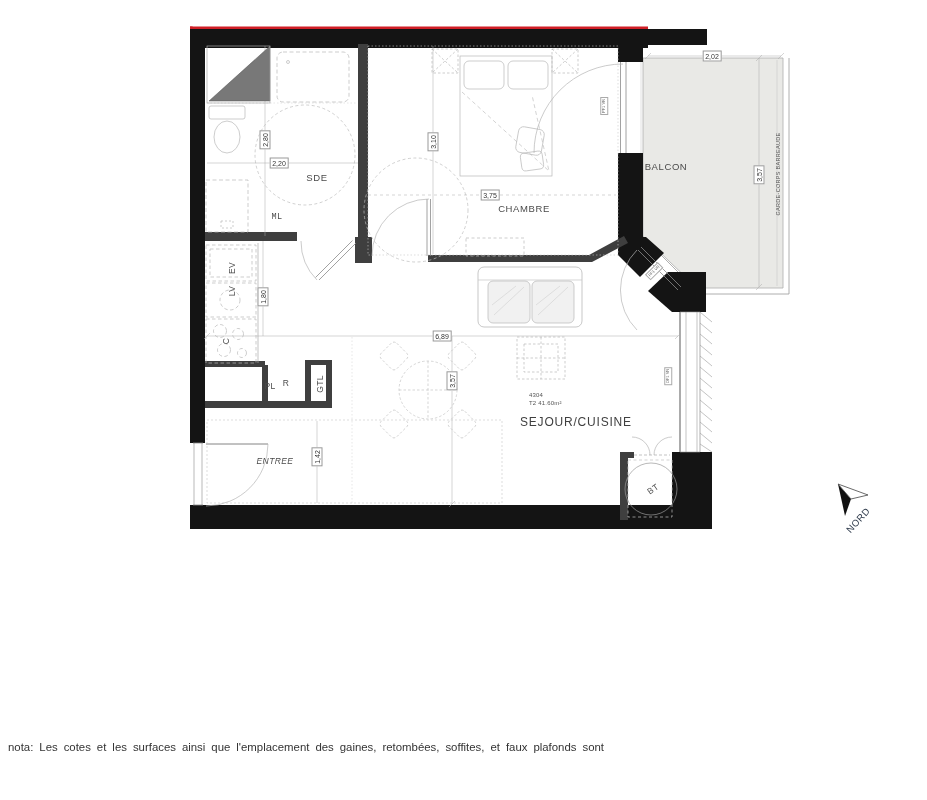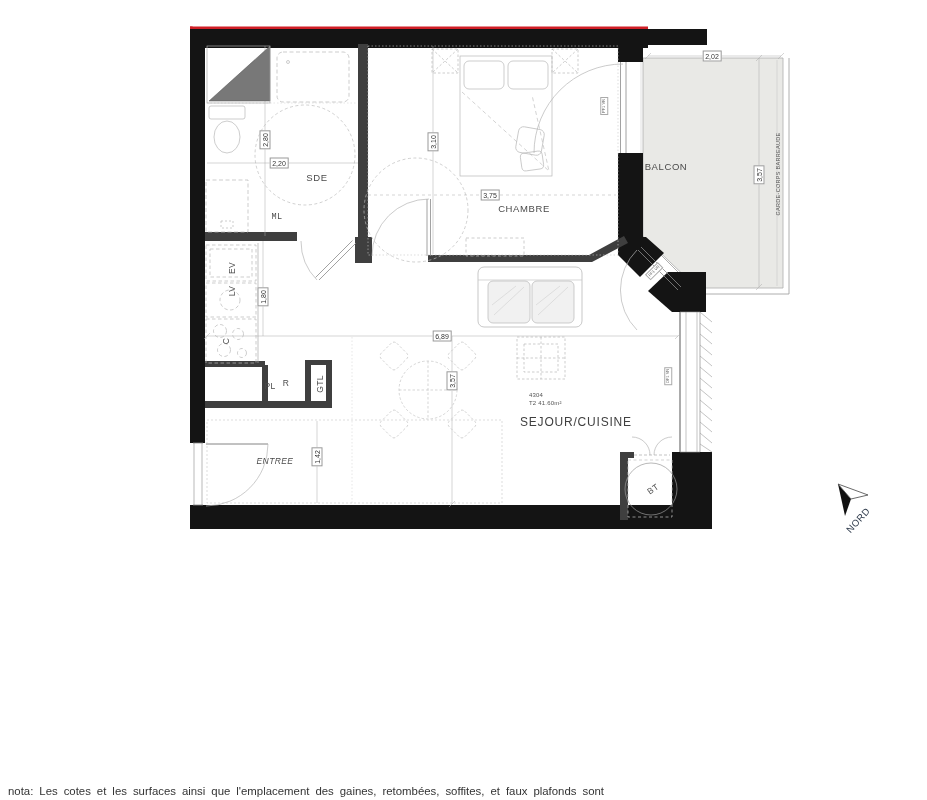--- a/index.html
+++ b/index.html
@@ -18,21 +18,21 @@
   .wtag{position:absolute;font-size:4px;line-height:4.5px;color:#666;background:#fff;
         border:0.4px solid #aaa;padding:0.5px 1px;text-align:center;white-space:pre-line;
         transform:translate(-50%,-50%) rotate(-90deg);}
   .wtag.diag{transform:translate(-50%,-50%) rotate(-45deg);}
   .bt-lbl{position:absolute;font-size:8.5px;color:#555;letter-spacing:0.5px;
           transform:translate(-50%,-50%) rotate(-35deg);}
   .nord{position:absolute;font-size:9.5px;color:#2f3b4c;letter-spacing:0.5px;
         transform:translate(-50%,-50%) rotate(-48deg);}
   .rail{position:absolute;font-size:5.5px;color:#555;letter-spacing:0.3px;white-space:nowrap;
         transform:translate(-50%,-50%) rotate(-90deg);}
-  .nota{position:absolute;left:8px;top:738px;width:596px;color:#333;font-size:11.4px;line-height:18px;margin-top:44px;}
+  .nota{position:absolute;left:8px;top:738px;width:596px;color:#333;font-size:11.4px;line-height:18px;}
   .nota .just{text-align:justify;text-align-last:justify;}
 </style>
 </head>
 <body>
 
 <div class="stage">
 
   <svg class="plan" width="927" height="800" viewBox="0 0 927 800">
 
     <g fill="#d01f26">

